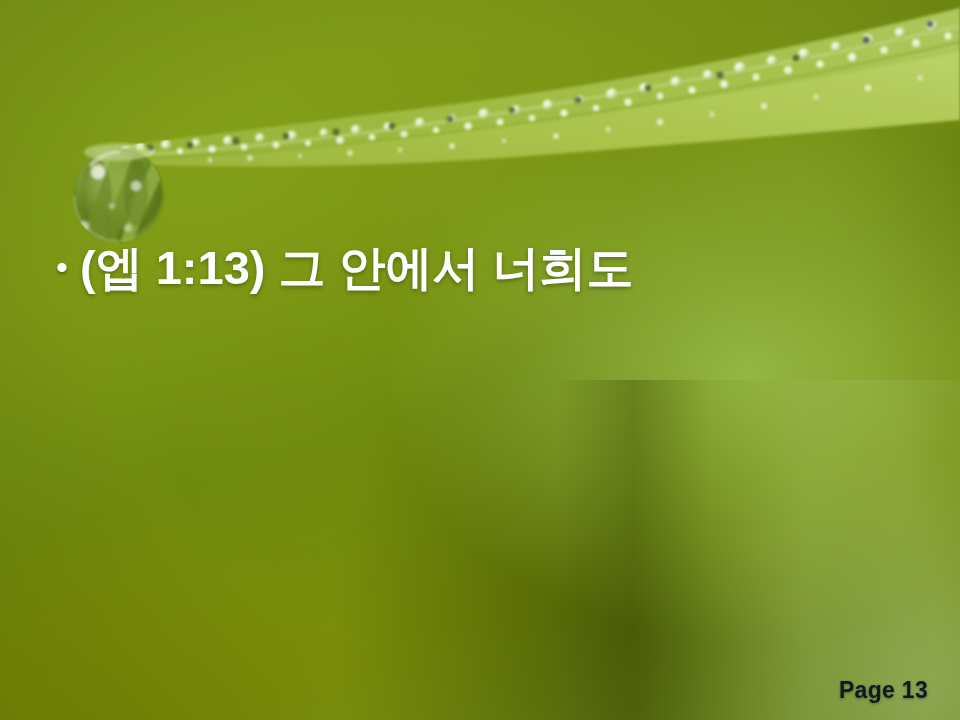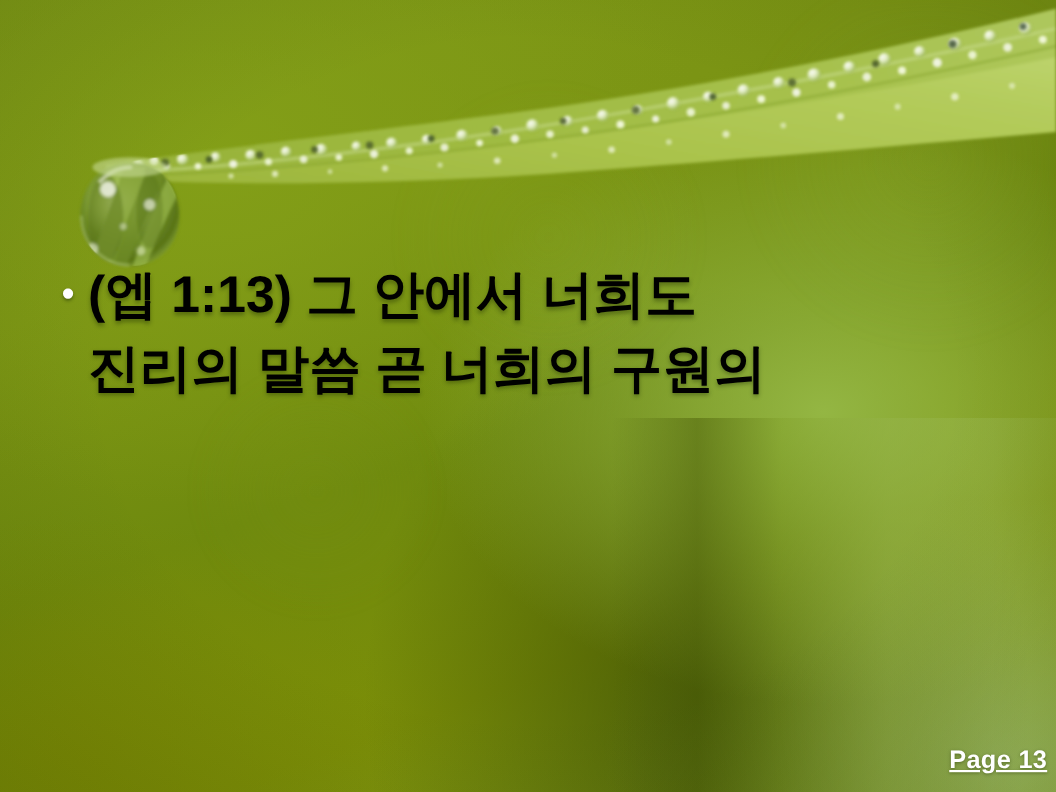--- a/index.html
+++ b/index.html
@@ -88,40 +88,39 @@
     line-height: 66px;
     text-align: left;
     padding-left: 10px;
     box-sizing: border-box;
     text-shadow: 0 2px 3px rgba(20,35,0,0.45);
   }
   .verse-lines {
     flex: 1 1 auto;
   }
   .verse-line {
-    color: #000000;
+    color: #ffffff;
     font-size: 47px;
     font-weight: bold;
     line-height: 67px;
     letter-spacing: 0px;
     white-space: nowrap;
     text-shadow: 0 2px 4px rgba(25,40,0,0.40);
   }
 
   
   #page-footer {
     position: absolute;
-    right: 8px;
+    right: 32px;
     bottom: 16px;
-    color: #ffffff;
+    color: #0f172a;
     font-size: 23px;
     font-weight: bold;
     letter-spacing: 0.3px;
     text-shadow: 0 1px 3px rgba(30,45,0,0.45);
-    text-decoration: underline;
   }
 </style>
 </head>
 <body>
 
 <div id="slide">
 
   <div class="bg-layer bg-base"></div>
   <div class="bg-layer bg-soft-noise"></div>
   <div class="bg-layer bg-band-right"></div>
@@ -286,20 +285,19 @@
 
       <ellipse cx="118" cy="152" rx="34" ry="9" fill="#cfe2a0" opacity="0.55" filter="url(#softBlur)"></ellipse>
     </g>
   </svg>
 
   <div id="verse-block">
     <div class="verse-row">
       <div class="bullet">•</div>
       <div class="verse-lines">
         <div class="verse-line">(엡 1:13) 그 안에서 너희도</div>
-        <div class="verse-line">진리의 말씀 곧 너희의 구원의</div>
       </div>
     </div>
   </div>
 
   <div id="page-footer">Page 13</div>
 
 </div>
 
 </body></html>

